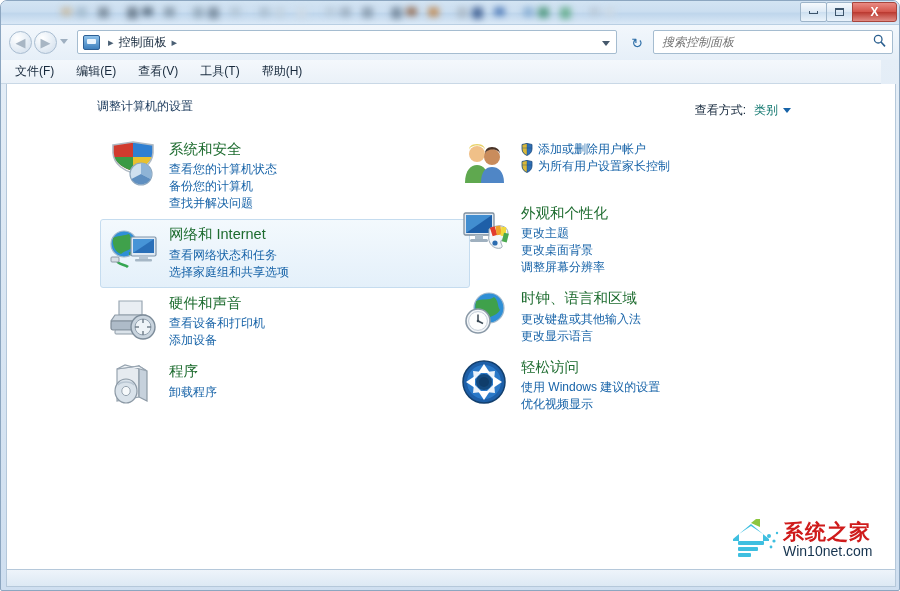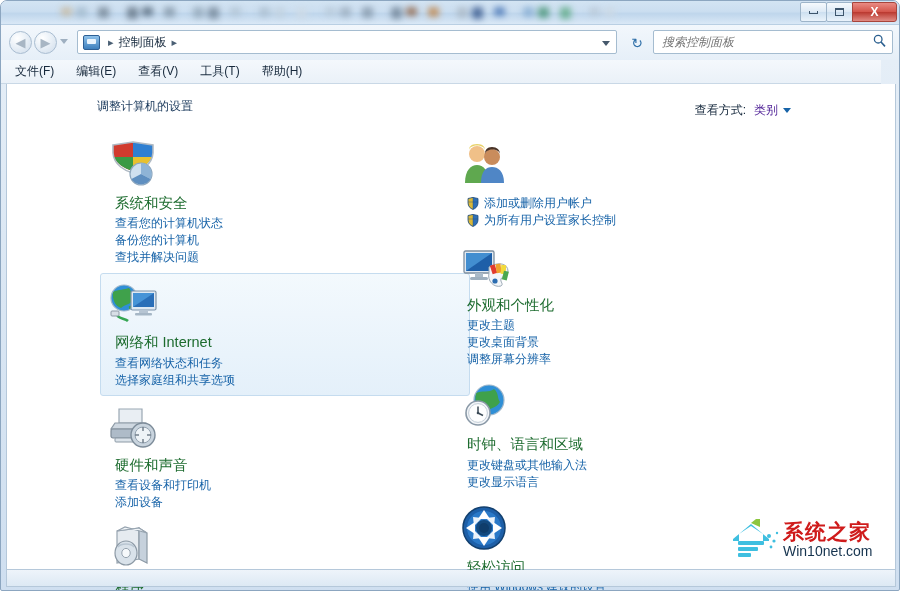--- a/index.html
+++ b/index.html
@@ -130,34 +130,34 @@
     background: #ffffff;
     border: 1px solid #b5c8da; border-top: none;
   }
   #page-header { position: relative; height: 50px; }
   #page-title {
     position: absolute; left: 90px; top: 14px;
     font-size: 12px; color: #1b3a5c;
   }
   #viewby { position: absolute; right: 104px; top: 18px; display:flex; align-items:center; font-size: 12px; }
   #viewby-label { color: #15283c; }
-  #viewby-value { color: #4c1d95; margin-left: 8px; }
+  #viewby-value { color: #0f766e; margin-left: 8px; }
   #viewby-arrow {
     margin-left: 5px; width:0;height:0;
     border-left:4px solid transparent;border-right:4px solid transparent;border-top:5px solid #1763a8;
   }
 
   #grid { position: absolute; left: 0; top: 50px; width: 890px; }
   .col { position: absolute; top: 0; width: 370px; }
   #col-left  { left: 93px; }
   #col-right { left: 445px; }
 
   .cat {
     position: relative; display: flex; padding: 6px 8px 6px 8px;
-    border: 1px solid transparent; border-radius: 3px; flex-direction: column;
+    border: 1px solid transparent; border-radius: 3px;
   }
   .cat.hovered {
     background: linear-gradient(180deg,#f3f9fd 0%, #e4f0fa 100%);
     border: 1px solid #c5dcef;
   }
   .cat-icon { width: 54px; flex: 0 0 54px; height: 50px; position: relative; }
   .cat-body { padding-left: 6px; }
   .cat-title { font-size: 14.5px; color: #1c6b2e; margin-bottom: 3px; line-height: 1.2; }
   .cat-link {
     font-size: 12px; color: #1763a8; line-height: 17px;

